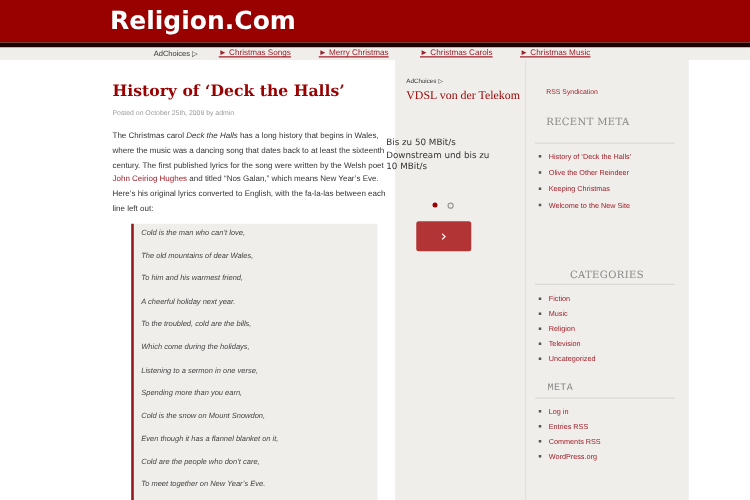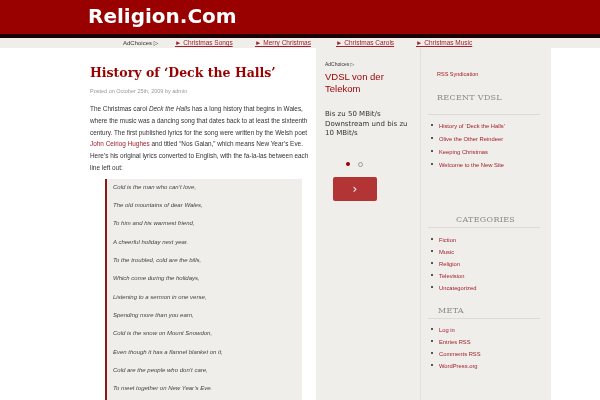--- a/index.html
+++ b/index.html
@@ -12,22 +12,22 @@
   .nav-link { position:absolute; top:39px; font-size:6.5px; color:#a0202a; text-decoration:underline; white-space:nowrap; }
   .ad-col { position:absolute; left:316px; top:48px; width:104px; height:352px; background:#f0eeeb; }
   .sidebar { position:absolute; left:420px; top:48px; width:130px; height:352px; background:#f0eeeb; border-left:1px solid #e2e0dd; }
   .post-title { position:absolute; left:90px; top:65px; font-family:"DejaVu Serif", serif; font-weight:bold; font-size:12.5px; color:#990000; white-space:nowrap; }
   .post-meta { position:absolute; left:90px; top:88px; font-size:5.5px; color:#999; }
   .post-body { position:absolute; left:90px; top:103px; width:225px; font-size:6.4px; line-height:11.8px; color:#333; }
   .post-body a { color:#a0202a; text-decoration:none; }
   .quote { position:absolute; left:105px; top:179px; width:195px; height:221px; background:#f0eeeb; border-left:2px solid #8a1818; }
   .quote-line { position:absolute; left:6px; font-size:6px; font-style:italic; color:#444; white-space:nowrap; }
   .ad-adchoices { position:absolute; left:325px; top:61px; font-size:5px; color:#333; }
-  .ad-title { position:absolute; left:325px; top:71px; width:92px; font-family:Liberation Sans, sans-serif; font-size:9.5px; line-height:12px; color:#990000; }
-  .ad-text { position:absolute; left:325px; top:110px; width:92px; font-family:"DejaVu Sans", sans-serif; font-size:7px; line-height:9.5px; color:#333; }
+  .ad-title { position:absolute; left:325px; top:71px; width:92px; font-family:Liberation Serif, serif; font-size:9.5px; line-height:12px; color:#990000; }
+  .ad-text { position:absolute; left:309px; top:110px; width:92px; font-family:"DejaVu Sans", sans-serif; font-size:7px; line-height:9.5px; color:#333; }
   .dot { position:absolute; top:162px; width:4px; height:4px; border-radius:50%; }
   .dot.active { left:346px; background:#990000; }
   .dot.inactive { left:358px; border:1px solid #999; width:3px; height:3px; }
   .ad-btn { position:absolute; left:333px; top:177px; width:44px; height:24px; background:#b23434; border-radius:2px; color:#fff; font-size:12px; text-align:center; line-height:24px; font-family:"DejaVu Sans", sans-serif; }
   .sb-rss { position:absolute; left:437px; top:71px; font-size:5.5px; color:#a0202a; }
   .sb-heading { position:absolute; font-family:"DejaVu Serif", serif; font-size:8px; color:#888; letter-spacing:0.3px; line-height:10px; }
   .sb-rule { position:absolute; left:428px; width:112px; height:1px; background:#dcdad6; }
   .sb-list { position:absolute; left:430px; margin:0; padding:0; list-style:none; width:110px; }
   .sb-list li { position:relative; padding-left:9px; font-size:5.8px; color:#a0202a; }
   .sb-list li::before { content:""; position:absolute; left:1px; top:4px; width:2px; height:2px; background:#555; }
@@ -72,39 +72,39 @@
 
 <div class="ad-adchoices">AdChoices ▷</div>
 <div class="ad-title">VDSL von der Telekom</div>
 <div class="ad-text">Bis zu 50 MBit/s Downstream und bis zu 10 MBit/s</div>
 <div class="dot active"></div>
 <div class="dot inactive"></div>
 <div class="ad-btn"><span>›</span></div>
 
 <a class="sb-rss">RSS Syndication</a>
 
-<div class="sb-heading" style="left:437px;top:93px;">RECENT VDSL</div>
+<div class="sb-heading" style="left:437px;top:93px;">RECENT META</div>
 <div class="sb-rule" style="top:114px"></div>
 <ul class="sb-list" style="top:120px">
   <li style="line-height:12px">History of ‘Deck the Halls’</li>
   <li style="line-height:12px;margin-top:1px">Olive the Other Reindeer</li>
   <li style="line-height:12px;margin-top:1px">Keeping Christmas</li>
   <li style="line-height:12px;margin-top:1px">Welcome to the New Site</li>
 </ul>
 
 <div class="sb-heading" style="left:456px;top:215px;">CATEGORIES</div>
 <div class="sb-rule" style="top:227px"></div>
 <ul class="sb-list" style="top:234px">
   <li style="line-height:12px">Fiction</li>
   <li style="line-height:12px">Music</li>
   <li style="line-height:12px">Religion</li>
   <li style="line-height:12px">Television</li>
   <li style="line-height:12px">Uncategorized</li>
 </ul>
 
-<div class="sb-heading" style="left:438px;top:306px;">META</div>
+<div class="sb-heading" style="left:438px;top:306px;font-family:Liberation Mono, monospace;">META</div>
 <div class="sb-rule" style="top:318px"></div>
 <ul class="sb-list" style="top:324px">
   <li style="line-height:12px">Log in</li>
   <li style="line-height:12px">Entries RSS</li>
   <li style="line-height:12px">Comments RSS</li>
   <li style="line-height:12px">WordPress.org</li>
 </ul>
 
 </body></html>

